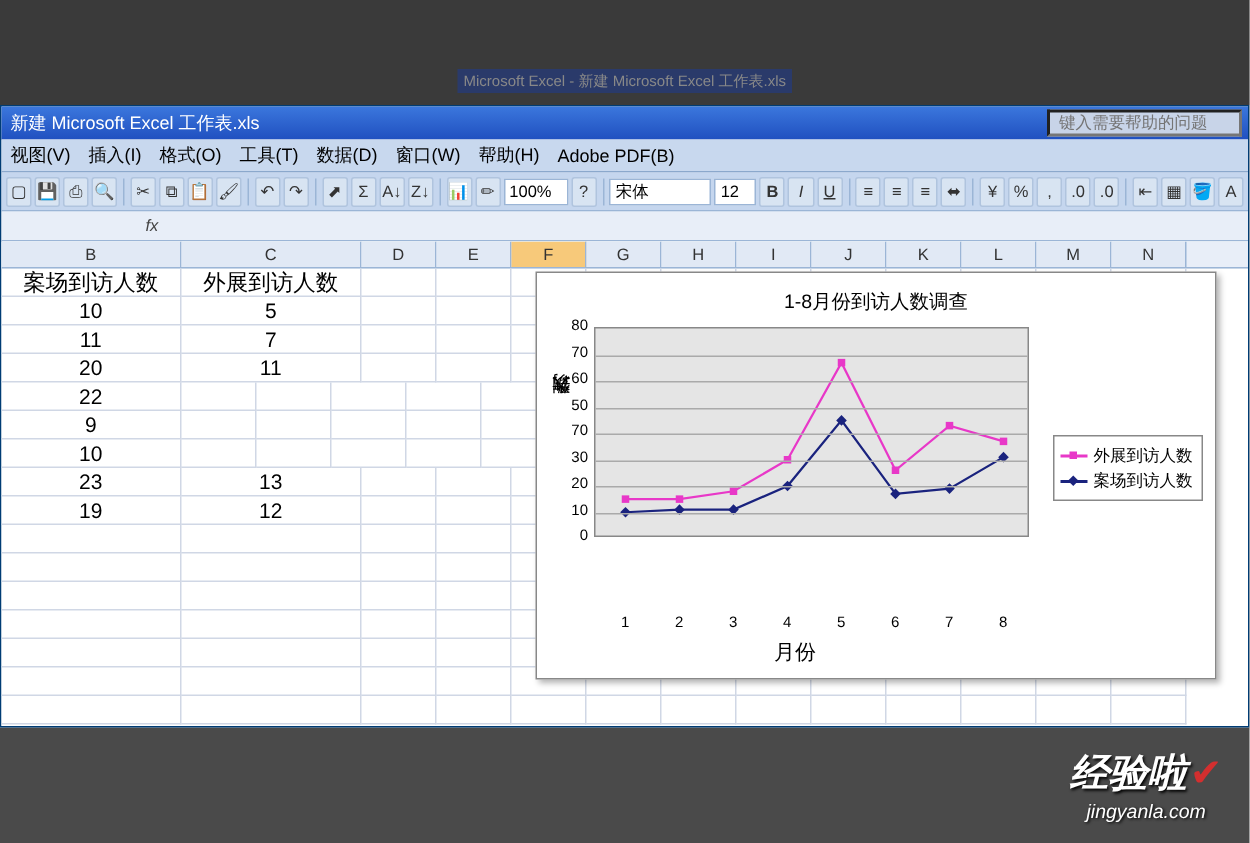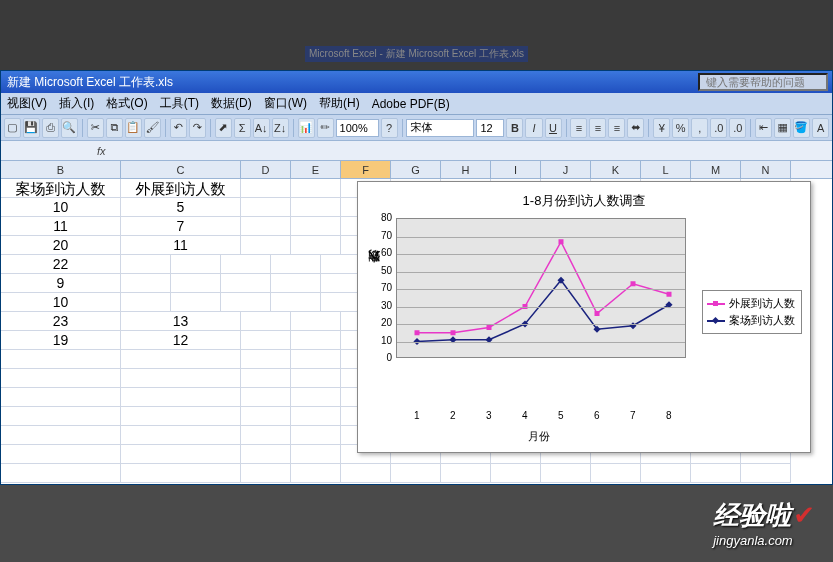--- a/index.html
+++ b/index.html
@@ -29,30 +29,30 @@
 .cell.hdr{font-size:15px}
 .chart{position:absolute;top:20px;left:356px;width:454px;height:272px;background:#fff;border:1px solid #888;box-shadow:2px 2px 4px rgba(0,0,0,0.3)}
 .chart-title{text-align:center;font-size:13px;padding:10px 0 6px}
 .plot-wrap{position:absolute;top:36px;left:38px;width:290px;height:176px}
 .plot{width:290px;height:140px;background:#e5e5e5;border:1px solid #888;position:relative}
 .yaxis{position:absolute;left:-22px;top:-6px;font-size:10px;text-align:right;width:18px;height:152px}
 .yaxis div{position:absolute;right:0}
 .ylabel{position:absolute;left:8px;top:90px;font-size:12px;writing-mode:vertical-rl;transform:rotate(180deg)}
 .xaxis{position:absolute;bottom:-16px;left:0;width:100%;font-size:10px}
 .xaxis span{position:absolute}
-.xlabel{position:absolute;bottom:8px;left:170px;font-size:11px}
+.xlabel{position:absolute;bottom:8px;left:158px;font-size:14px}
 .grid-line{position:absolute;left:0;width:100%;height:1px;background:#aaa}
 .legend{position:absolute;right:8px;top:108px;width:100px;border:1px solid #888;background:#fff;font-size:11px;padding:4px}
 .legend-item{display:flex;align-items:center;gap:4px;padding:1px 0}
 .legend-line{width:18px;height:2px;position:relative}
 .legend-line::after{content:"";position:absolute;left:6px;top:-2px;width:5px;height:5px}
 .pink{background:#e838c8}.pink::after{background:#e838c8}
 .navy{background:#1a237e}.navy::after{background:#1a237e;transform:rotate(45deg)}
 svg{position:absolute;top:0;left:0}
-.watermark{position:absolute;right:18px;bottom:14px;color:#fff;text-align:left}
+.watermark{position:absolute;right:18px;bottom:14px;color:#fff;text-align:center}
 .watermark .zh{font-size:26px;font-weight:bold;font-style:italic;text-shadow:1px 1px 2px #000}
 .watermark .ck{color:#d32f2f;font-size:26px;margin-left:2px}
 .watermark .en{font-size:13px;font-style:italic;text-shadow:1px 1px 2px #000}
 </style>
 </head>
 <body>
 
 <div class="bg-dim">
   <div class="bg-title">Microsoft Excel - 新建 Microsoft Excel 工作表.xls</div>
 </div>

